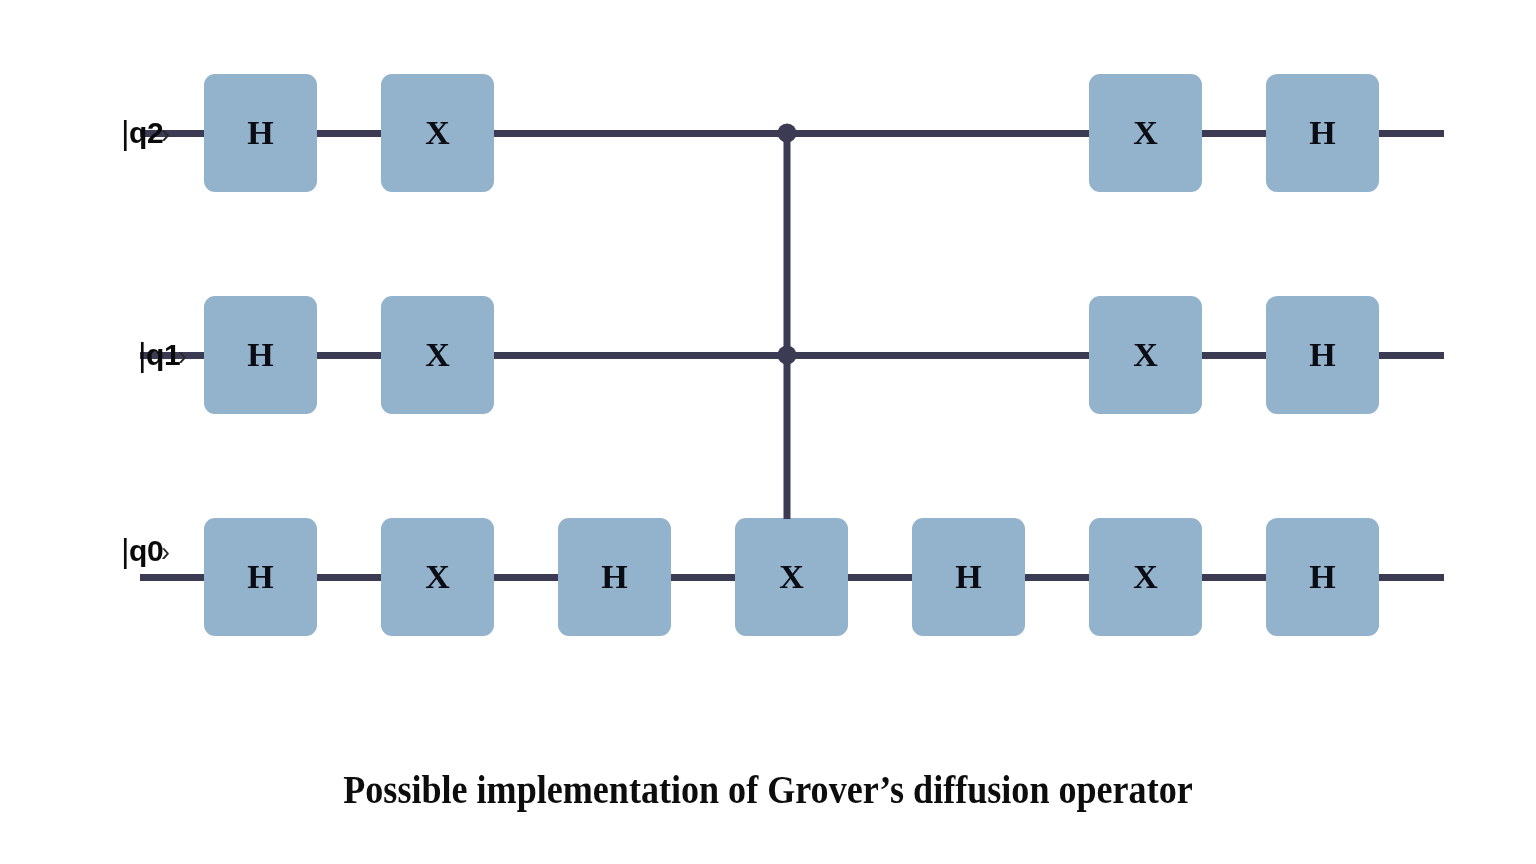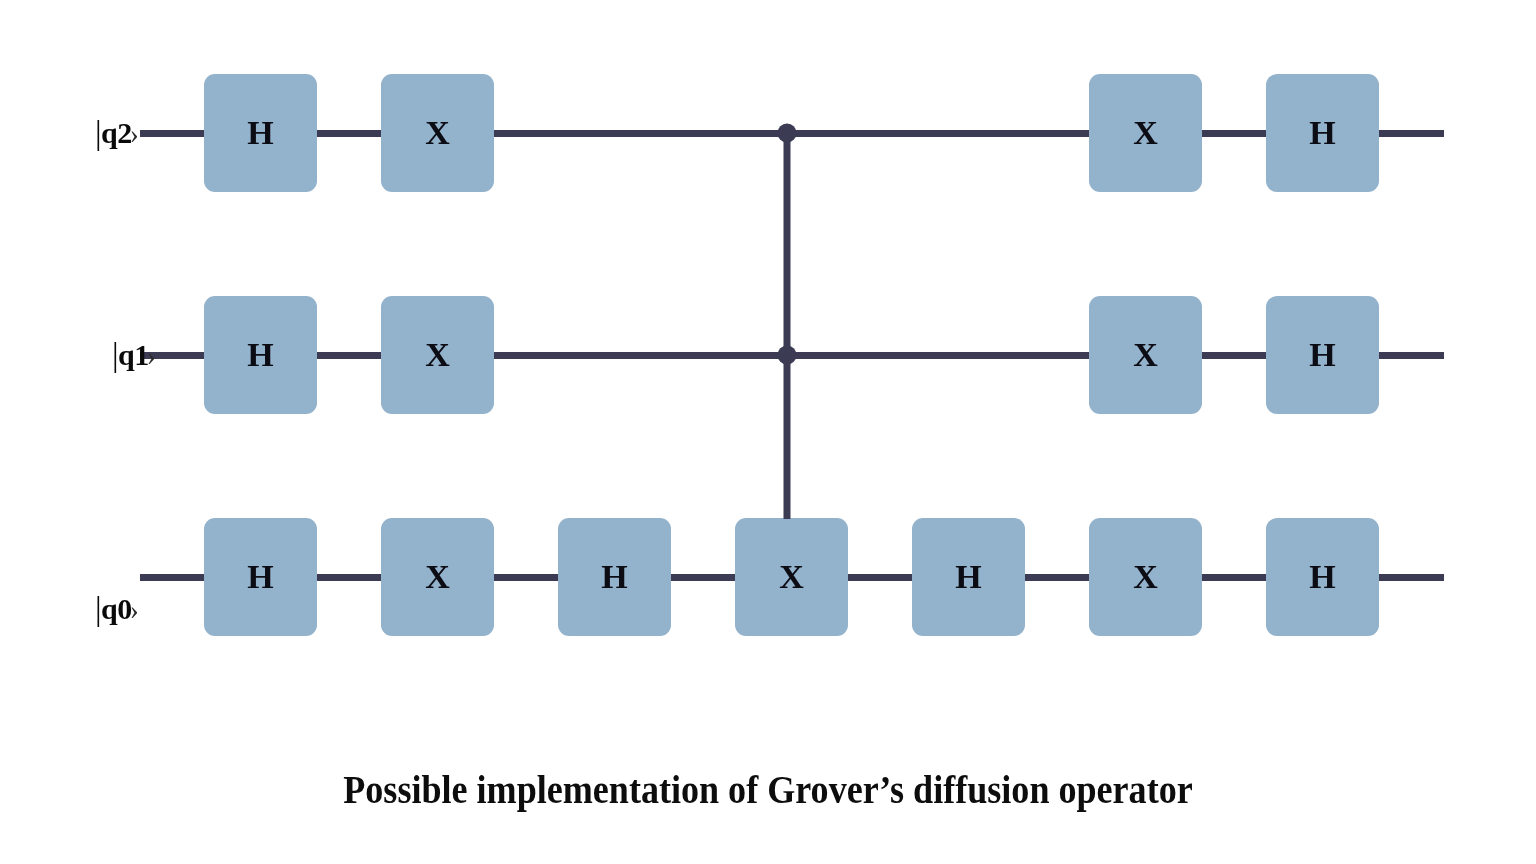--- a/index.html
+++ b/index.html
@@ -21,26 +21,27 @@
   .wire-line {
     position: absolute;
     height: 7px;
     background: #3b3b54;
     top: -3px;
   }
   
   .qubit-label {
     position: absolute;
     transform: translateY(-50%);
-    font-family: Liberation Serif, serif;
+    font-family: Liberation Sans, sans-serif;
     font-weight: bold;
     font-size: 30px;
     color: #0a0a0a;
     white-space: nowrap;
     letter-spacing: -0.5px;
+    margin-left: 26px;
   }
   .ket-bar {
     display: inline-block;
     font-weight: normal;
     font-size: 33px;
     line-height: 0;
     position: relative;
     top: 1px;
   }
   .ket-angle {
@@ -129,21 +130,21 @@
     <div class="gate" style="left: 381px; top: 355px; width: 113px; height: 118px;">
       <span class="gate-label">X</span>
     </div>
     <div class="gate" style="left: 1089px; top: 355px; width: 113px; height: 118px;">
       <span class="gate-label">X</span>
     </div>
     <div class="gate" style="left: 1266px; top: 355px; width: 113px; height: 118px;">
       <span class="gate-label">H</span>
     </div>
     <div class="wire-line" style="left: 140px; top: 574px; width: 1304px;"></div>
-    <div class="qubit-label" style="left: 95px; top: 609px;"><span class="ket-bar">|</span><span>q0</span><span class="ket-angle">›</span></div>
+    <div class="qubit-label" style="left: 95px; top: 551px;"><span class="ket-bar">|</span><span>q0</span><span class="ket-angle">›</span></div>
     <div class="gate" style="left: 204px; top: 577px; width: 113px; height: 118px;">
       <span class="gate-label">H</span>
     </div>
     <div class="gate" style="left: 381px; top: 577px; width: 113px; height: 118px;">
       <span class="gate-label">X</span>
     </div>
     <div class="gate" style="left: 558px; top: 577px; width: 113px; height: 118px;">
       <span class="gate-label">H</span>
     </div>
     <div class="gate" style="left: 735px; top: 577px; width: 113px; height: 118px;">

